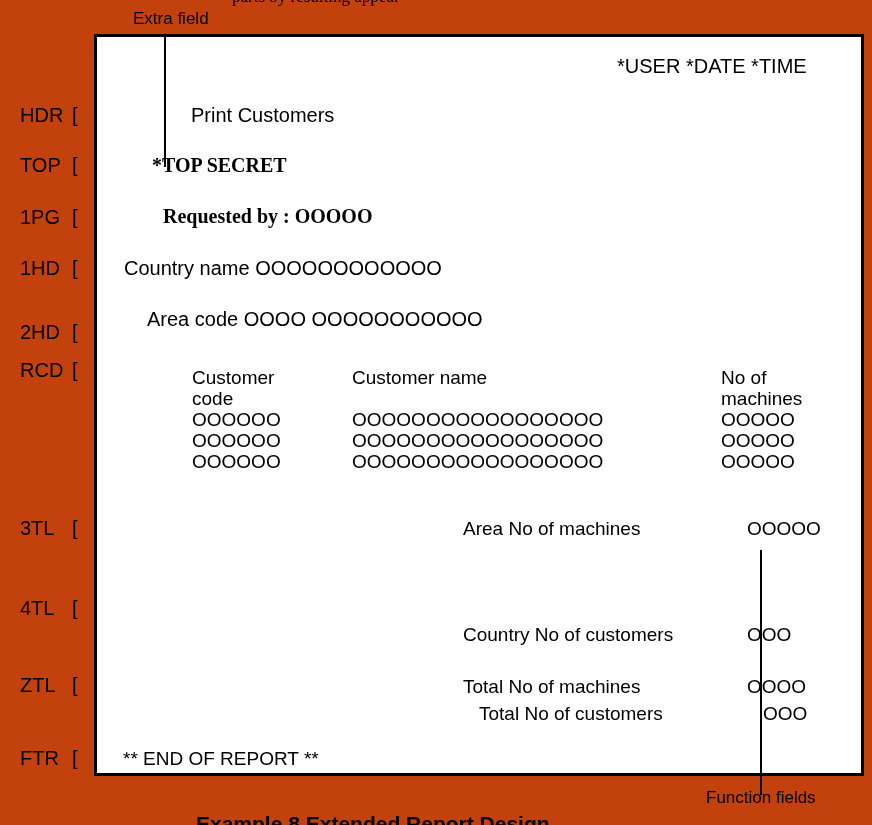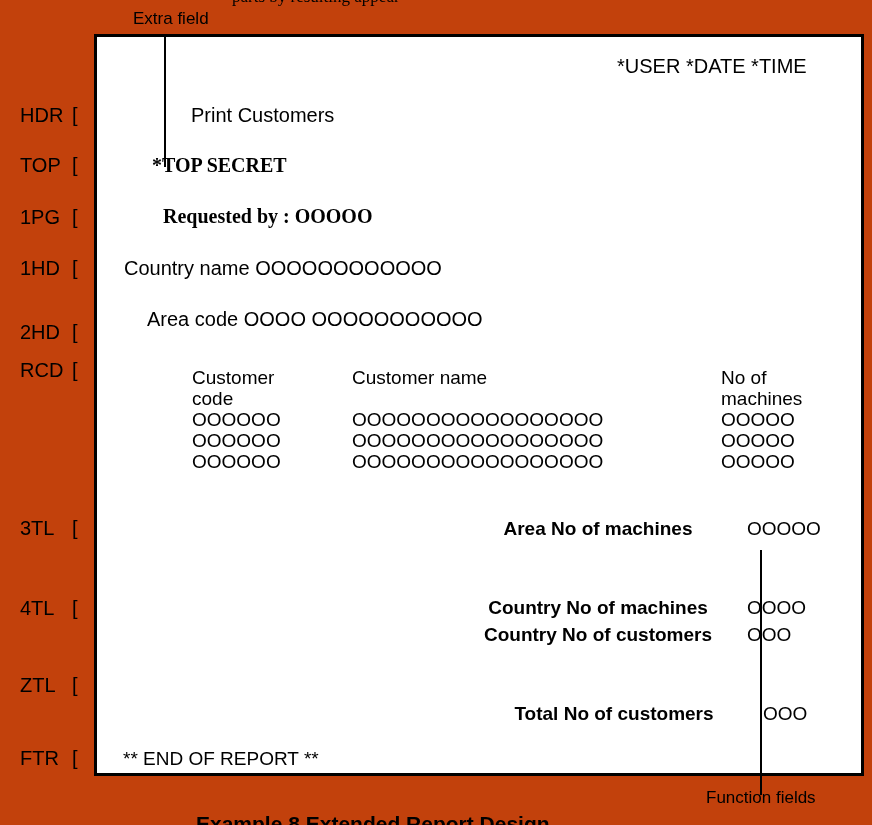--- a/index.html
+++ b/index.html
@@ -82,22 +82,21 @@
   
   .tot-row {
     position: absolute;
     font-size: 19px;
     line-height: 1;
     white-space: nowrap;
   }
   .tot-row .tlabel {
     display: inline-block;
     width: 270px;
-    text-align: center;
-    font-weight: bold;
+    text-align: left;
   }
   .tot-row .tval {
     display: inline-block;
     margin-left: 14px;
   }
 
   
   .rcd-table {
     position: absolute;
     left: 192px;
@@ -195,27 +194,27 @@
     </div>
     <div class="rcd-row">
       <span class="c-code">OOOOOO</span><span class="c-name">OOOOOOOOOOOOOOOOO</span><span class="c-mach">OOOOO</span>
     </div>
   </div>
 
   <div class="tot-row" style="left:463px; top:519px">
     <span class="tlabel">Area No of machines</span><span class="tval">OOOOO</span>
   </div>
 
-  <div class="tot-row" style="left:463px; top:598px">
-    <span class="tlabel">Country No of machines</span><span class="tval">OOOO</span>
-  </div>
   <div class="tot-row" style="left:463px; top:625px">
     <span class="tlabel">Country No of customers</span><span class="tval">OOO</span>
   </div>
 
+  <div class="tot-row" style="left:463px; top:677px">
+    <span class="tlabel">Total No of machines</span><span class="tval">OOOO</span>
+  </div>
   <div class="tot-row" style="left:479px; top:704px">
     <span class="tlabel">Total No of customers</span><span class="tval">OOO</span>
   </div>
 
   <div class="line" style="left:123px; top:749px; font-size:19px">** END OF REPORT **</div>
 
   <div class="caption">Example 8  Extended Report Design</div>
 
 </div>
 

